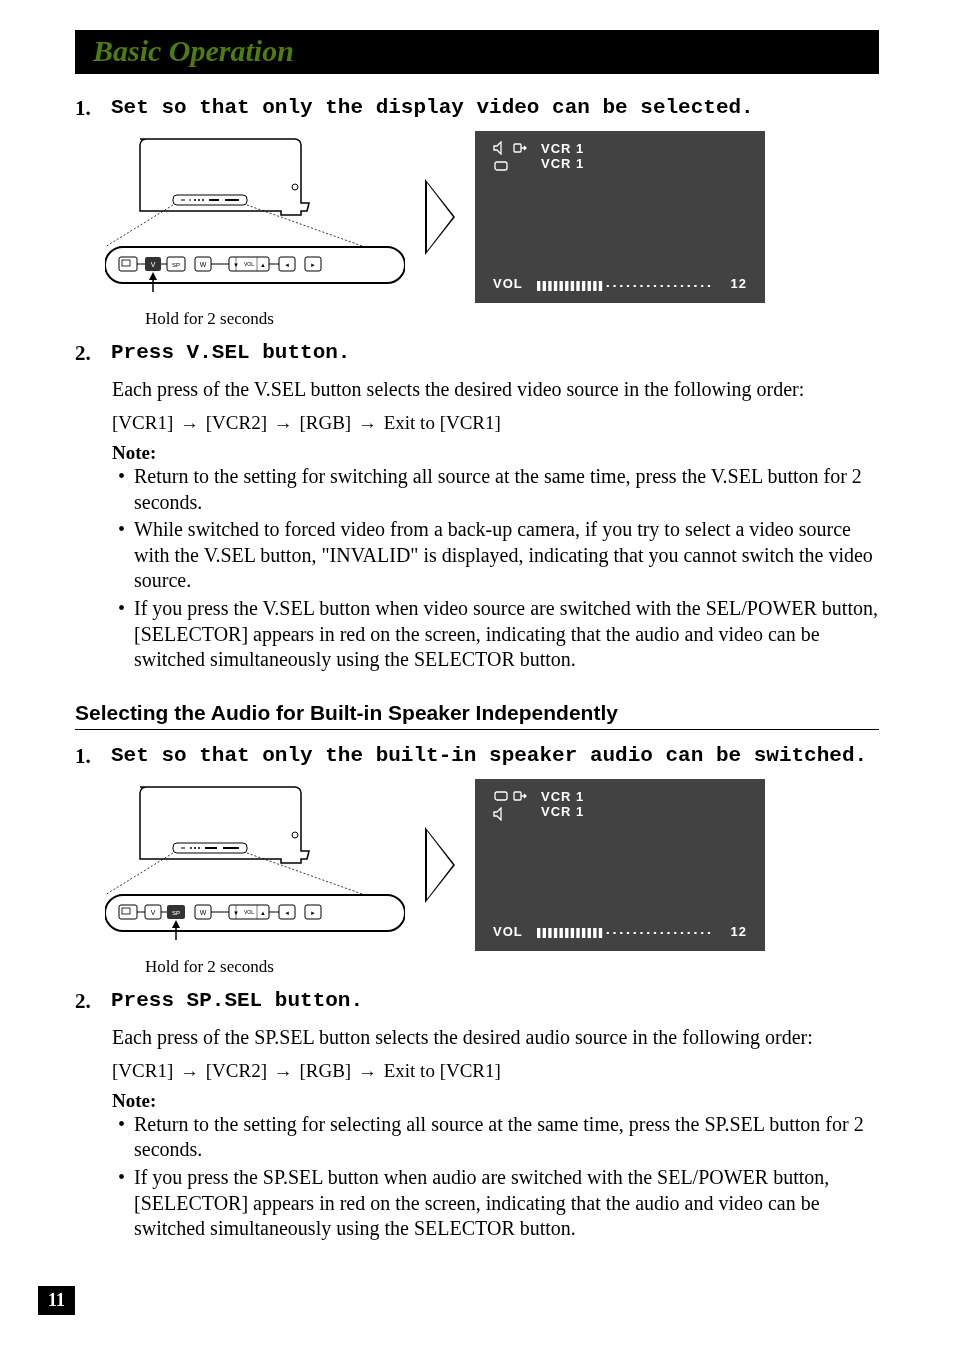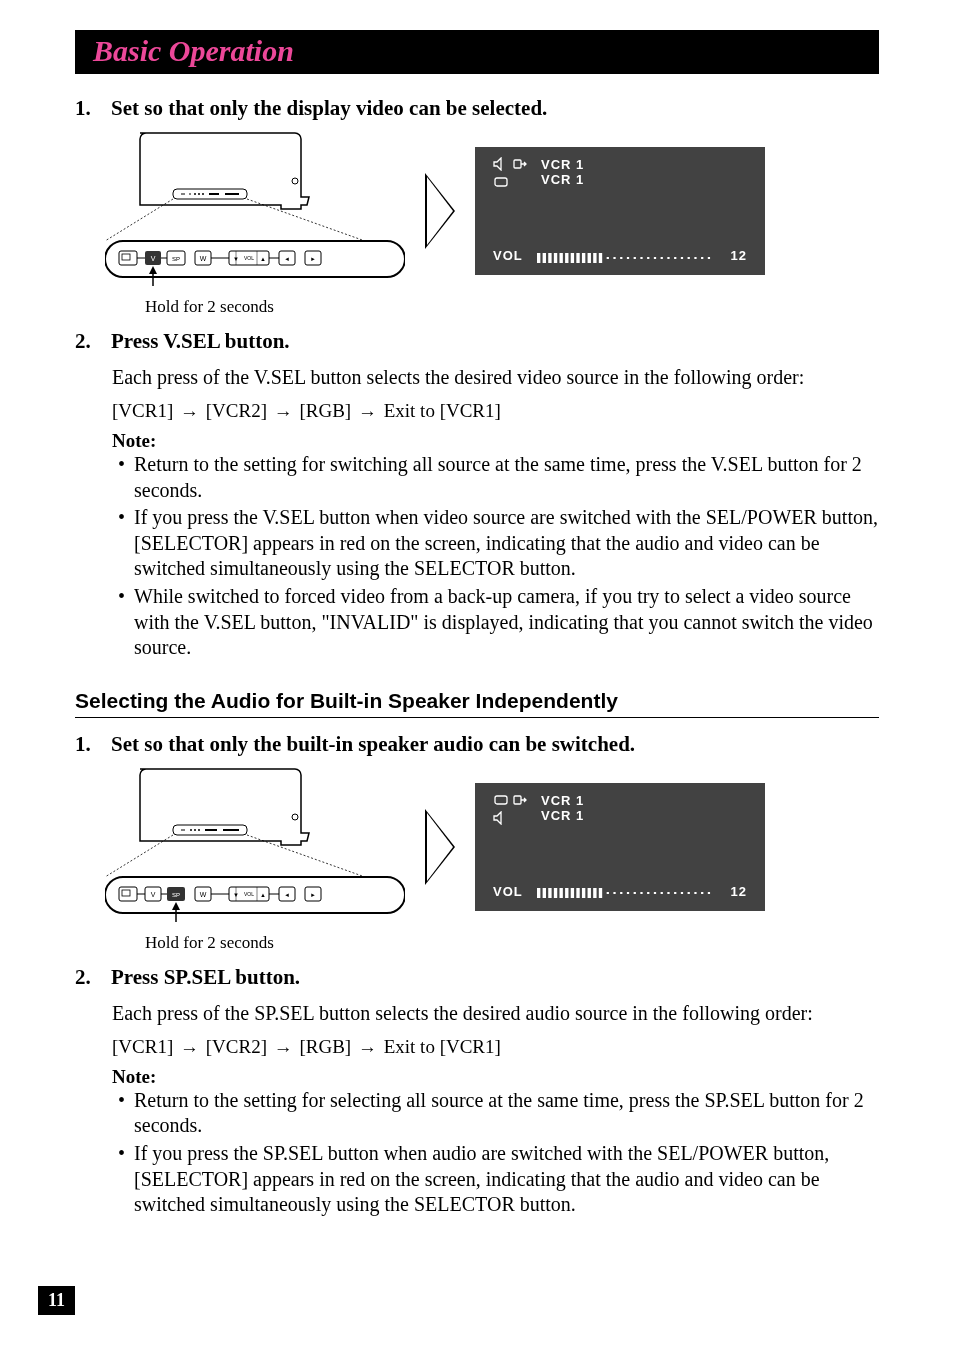--- a/index.html
+++ b/index.html
@@ -11,21 +11,21 @@
     width: 954px;
   }
   .page {
     padding: 30px 75px 30px 75px;
     position: relative;
     box-sizing: border-box;
     min-height: 1355px;
   }
   .chapter-title {
     background: #000;
-    color: #ec4899;
+    color: #4d7c0f;
     font-style: italic;
     font-weight: bold;
     font-size: 30px;
     padding: 4px 18px 6px 18px;
     margin-bottom: 22px;
   }
   .section-heading {
     font-family: Arial, Helvetica, sans-serif;
     font-weight: bold;
     font-size: 21px;
@@ -40,20 +40,21 @@
     margin-bottom: 10px;
   }
   .step-num {
     font-weight: bold;
     font-size: 21px;
     min-width: 24px;
   }
   .step-text {
     font-weight: bold;
     font-size: 21px;
+    font-family: Liberation Mono, monospace;
   }
   .figure-row {
     display: flex;
     align-items: center;
     margin-left: 30px;
     margin-bottom: 6px;
     gap: 10px;
     margin-top: 4px;
   }
   .figure-device {
@@ -85,21 +86,21 @@
     border-bottom: 34px solid transparent;
     border-left: 26px solid #fff;
   }
   .osd-screen {
     background: #424242;
     color: #fff;
     font-family: Arial, Helvetica, sans-serif;
     font-weight: bold;
     font-size: 13px;
     width: 290px;
-    height: 128px;
+    height: 172px;
     padding: 6px 18px;
     box-sizing: border-box;
     display: flex;
     flex-direction: column;
     justify-content: space-between;
     letter-spacing: 1px;
   }
   .osd-top {
     display: flex;
     gap: 10px;
@@ -305,22 +306,22 @@
   <div class="body-text">Each press of the V.SEL button selects the desired video source in the following order:</div>
   <div class="arrow-seq">
     <span>[VCR1]</span> <span class="arrow-sym">→</span>
     <span>[VCR2]</span> <span class="arrow-sym">→</span>
     <span>[RGB]</span> <span class="arrow-sym">→</span>
     <span>Exit to [VCR1]</span>
   </div>
   <div class="note-label">Note:</div>
   <ul class="note-list">
     <li>Return to the setting for switching all source at the same time, press the V.SEL button for 2 seconds.</li>
+    <li>While switched to forced video from a back-up camera, if you try to select a video source with the V.SEL button, "INVALID" is displayed, indicating that you cannot switch the video source.</li>
     <li>If you press the V.SEL button when video source are switched with the SEL/POWER button, [SELECTOR] appears in red on the screen, indicating that the audio and video can be switched simultaneously using the SELECTOR button.</li>
-    <li>While switched to forced video from a back-up camera, if you try to select a video source with the V.SEL button, "INVALID" is displayed, indicating that you cannot switch the video source.</li>
   </ul>
 
   <div class="section-heading">Selecting the Audio for Built-in Speaker Independently</div>
 
   <div class="step">
     <div class="step-num">1.</div>
     <div class="step-text">Set so that only the built-in speaker audio can be switched.</div>
   </div>
 
   <div class="figure-row">

